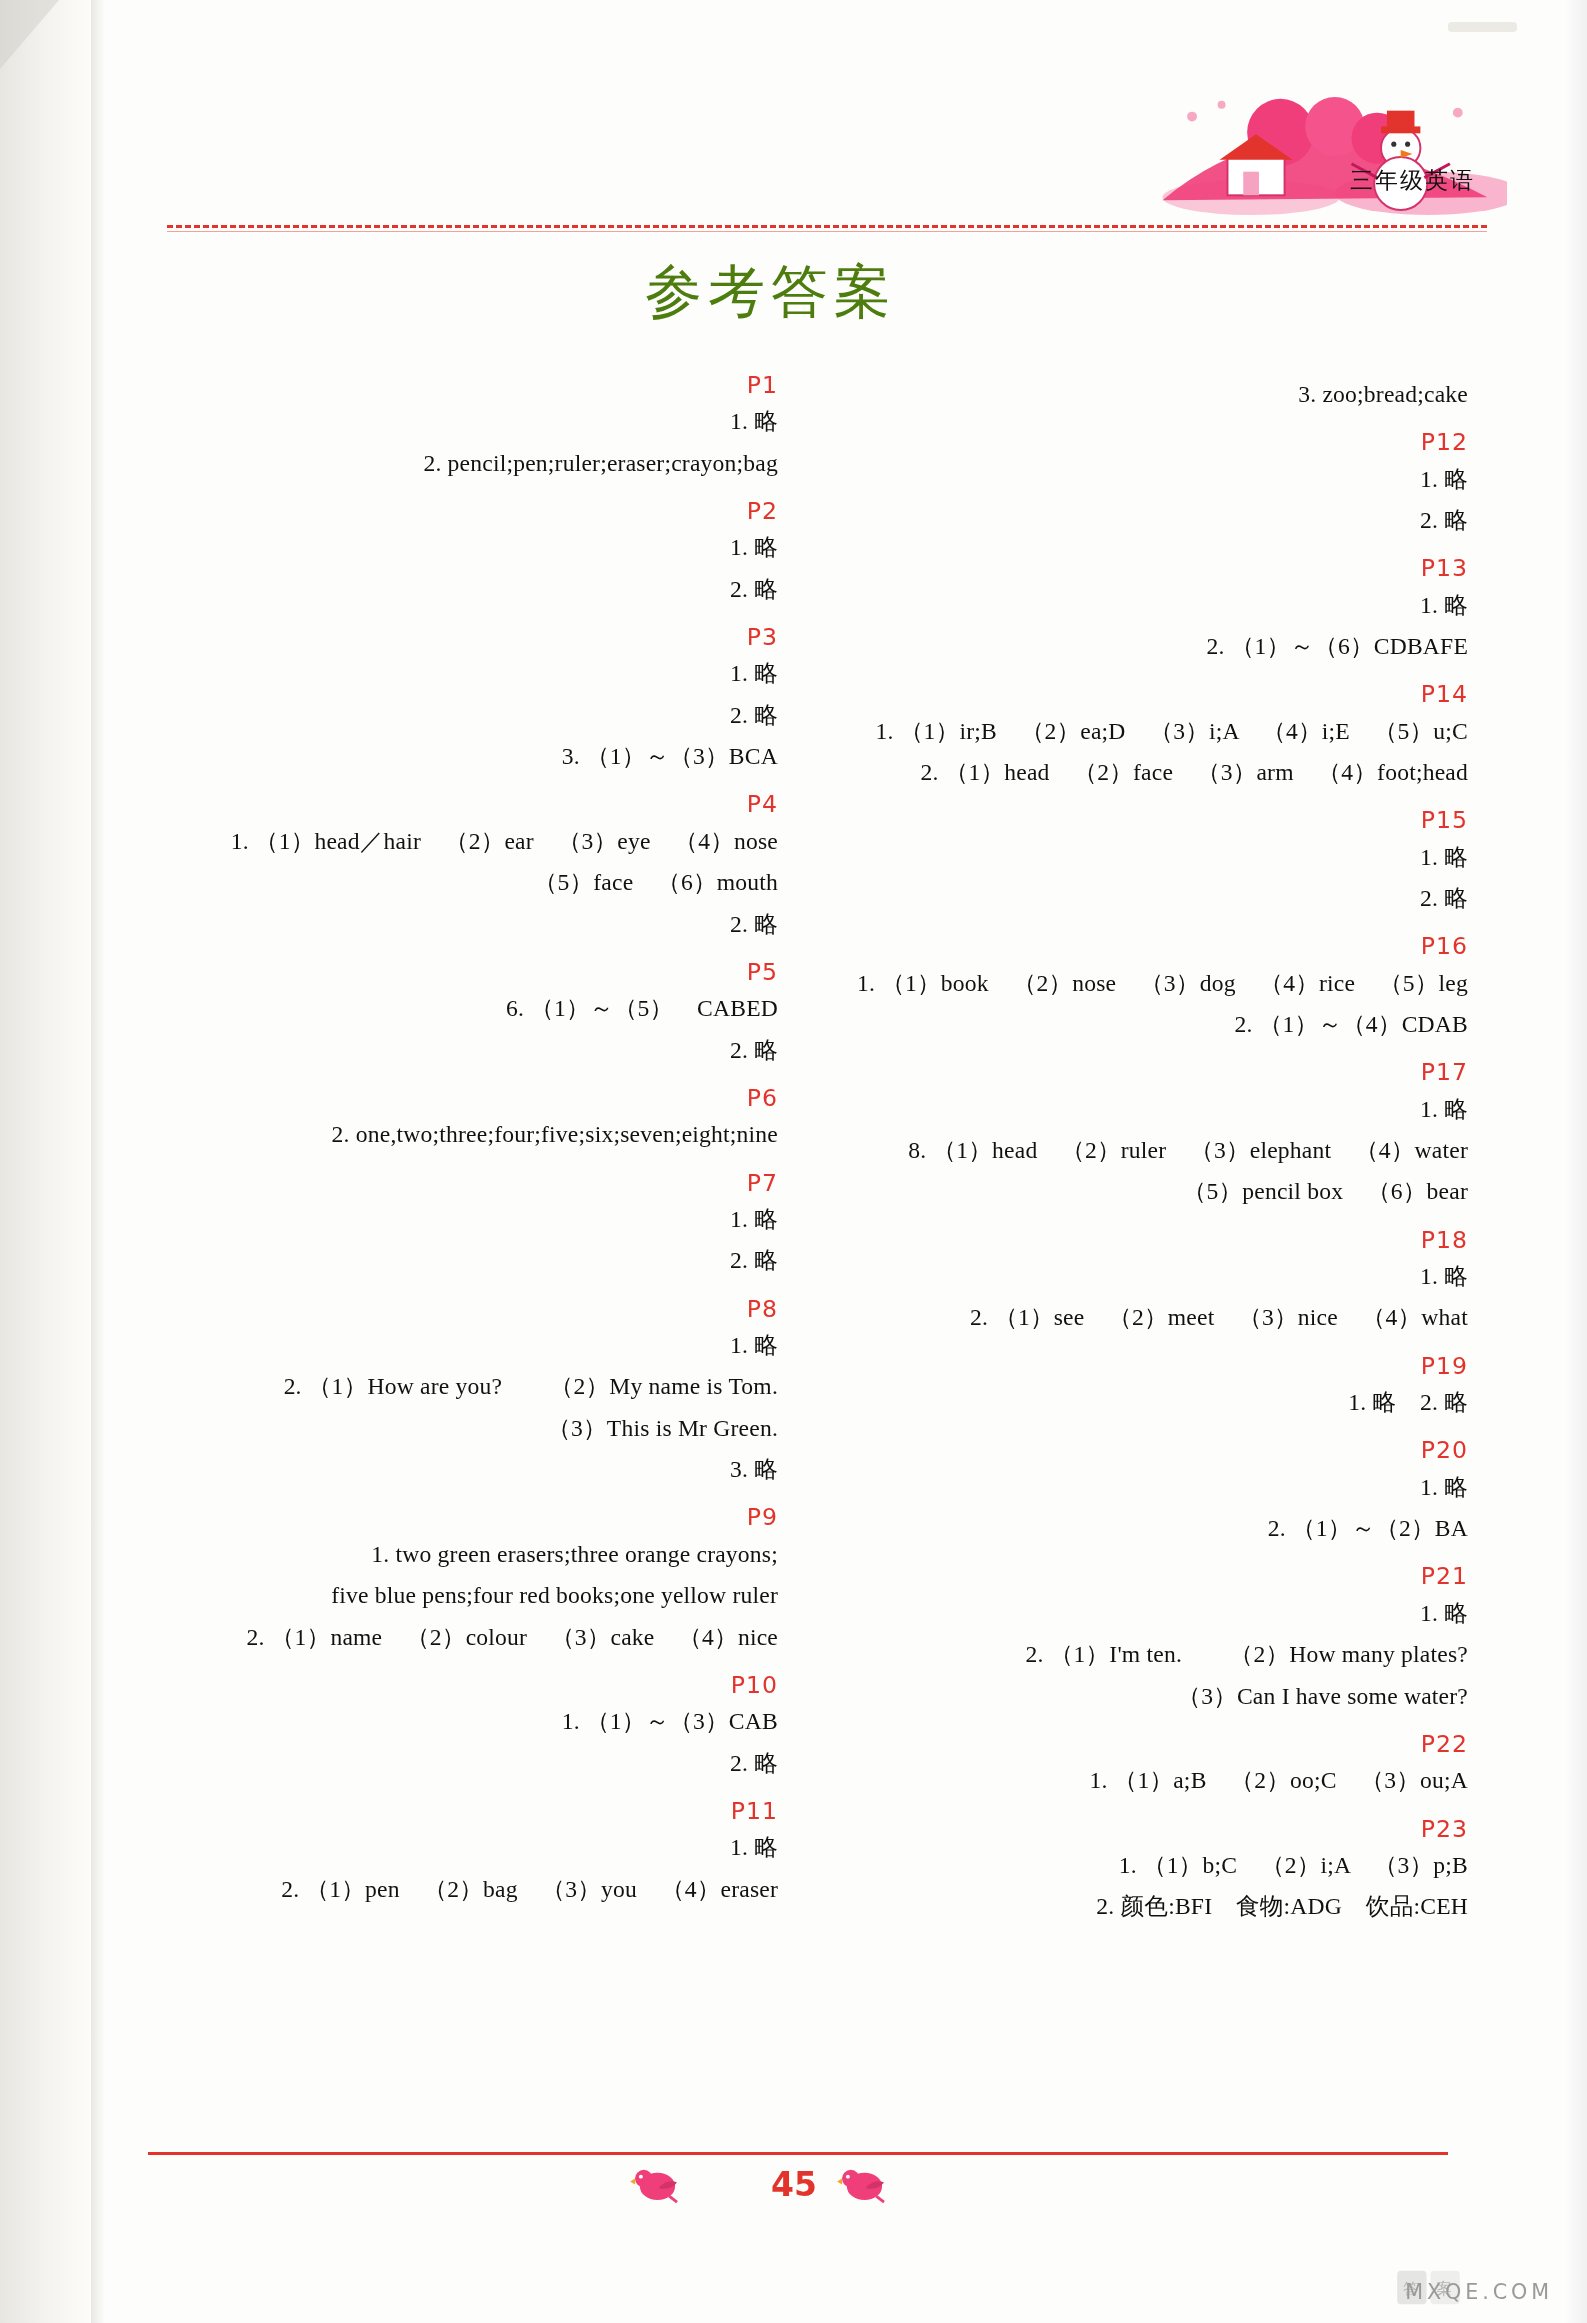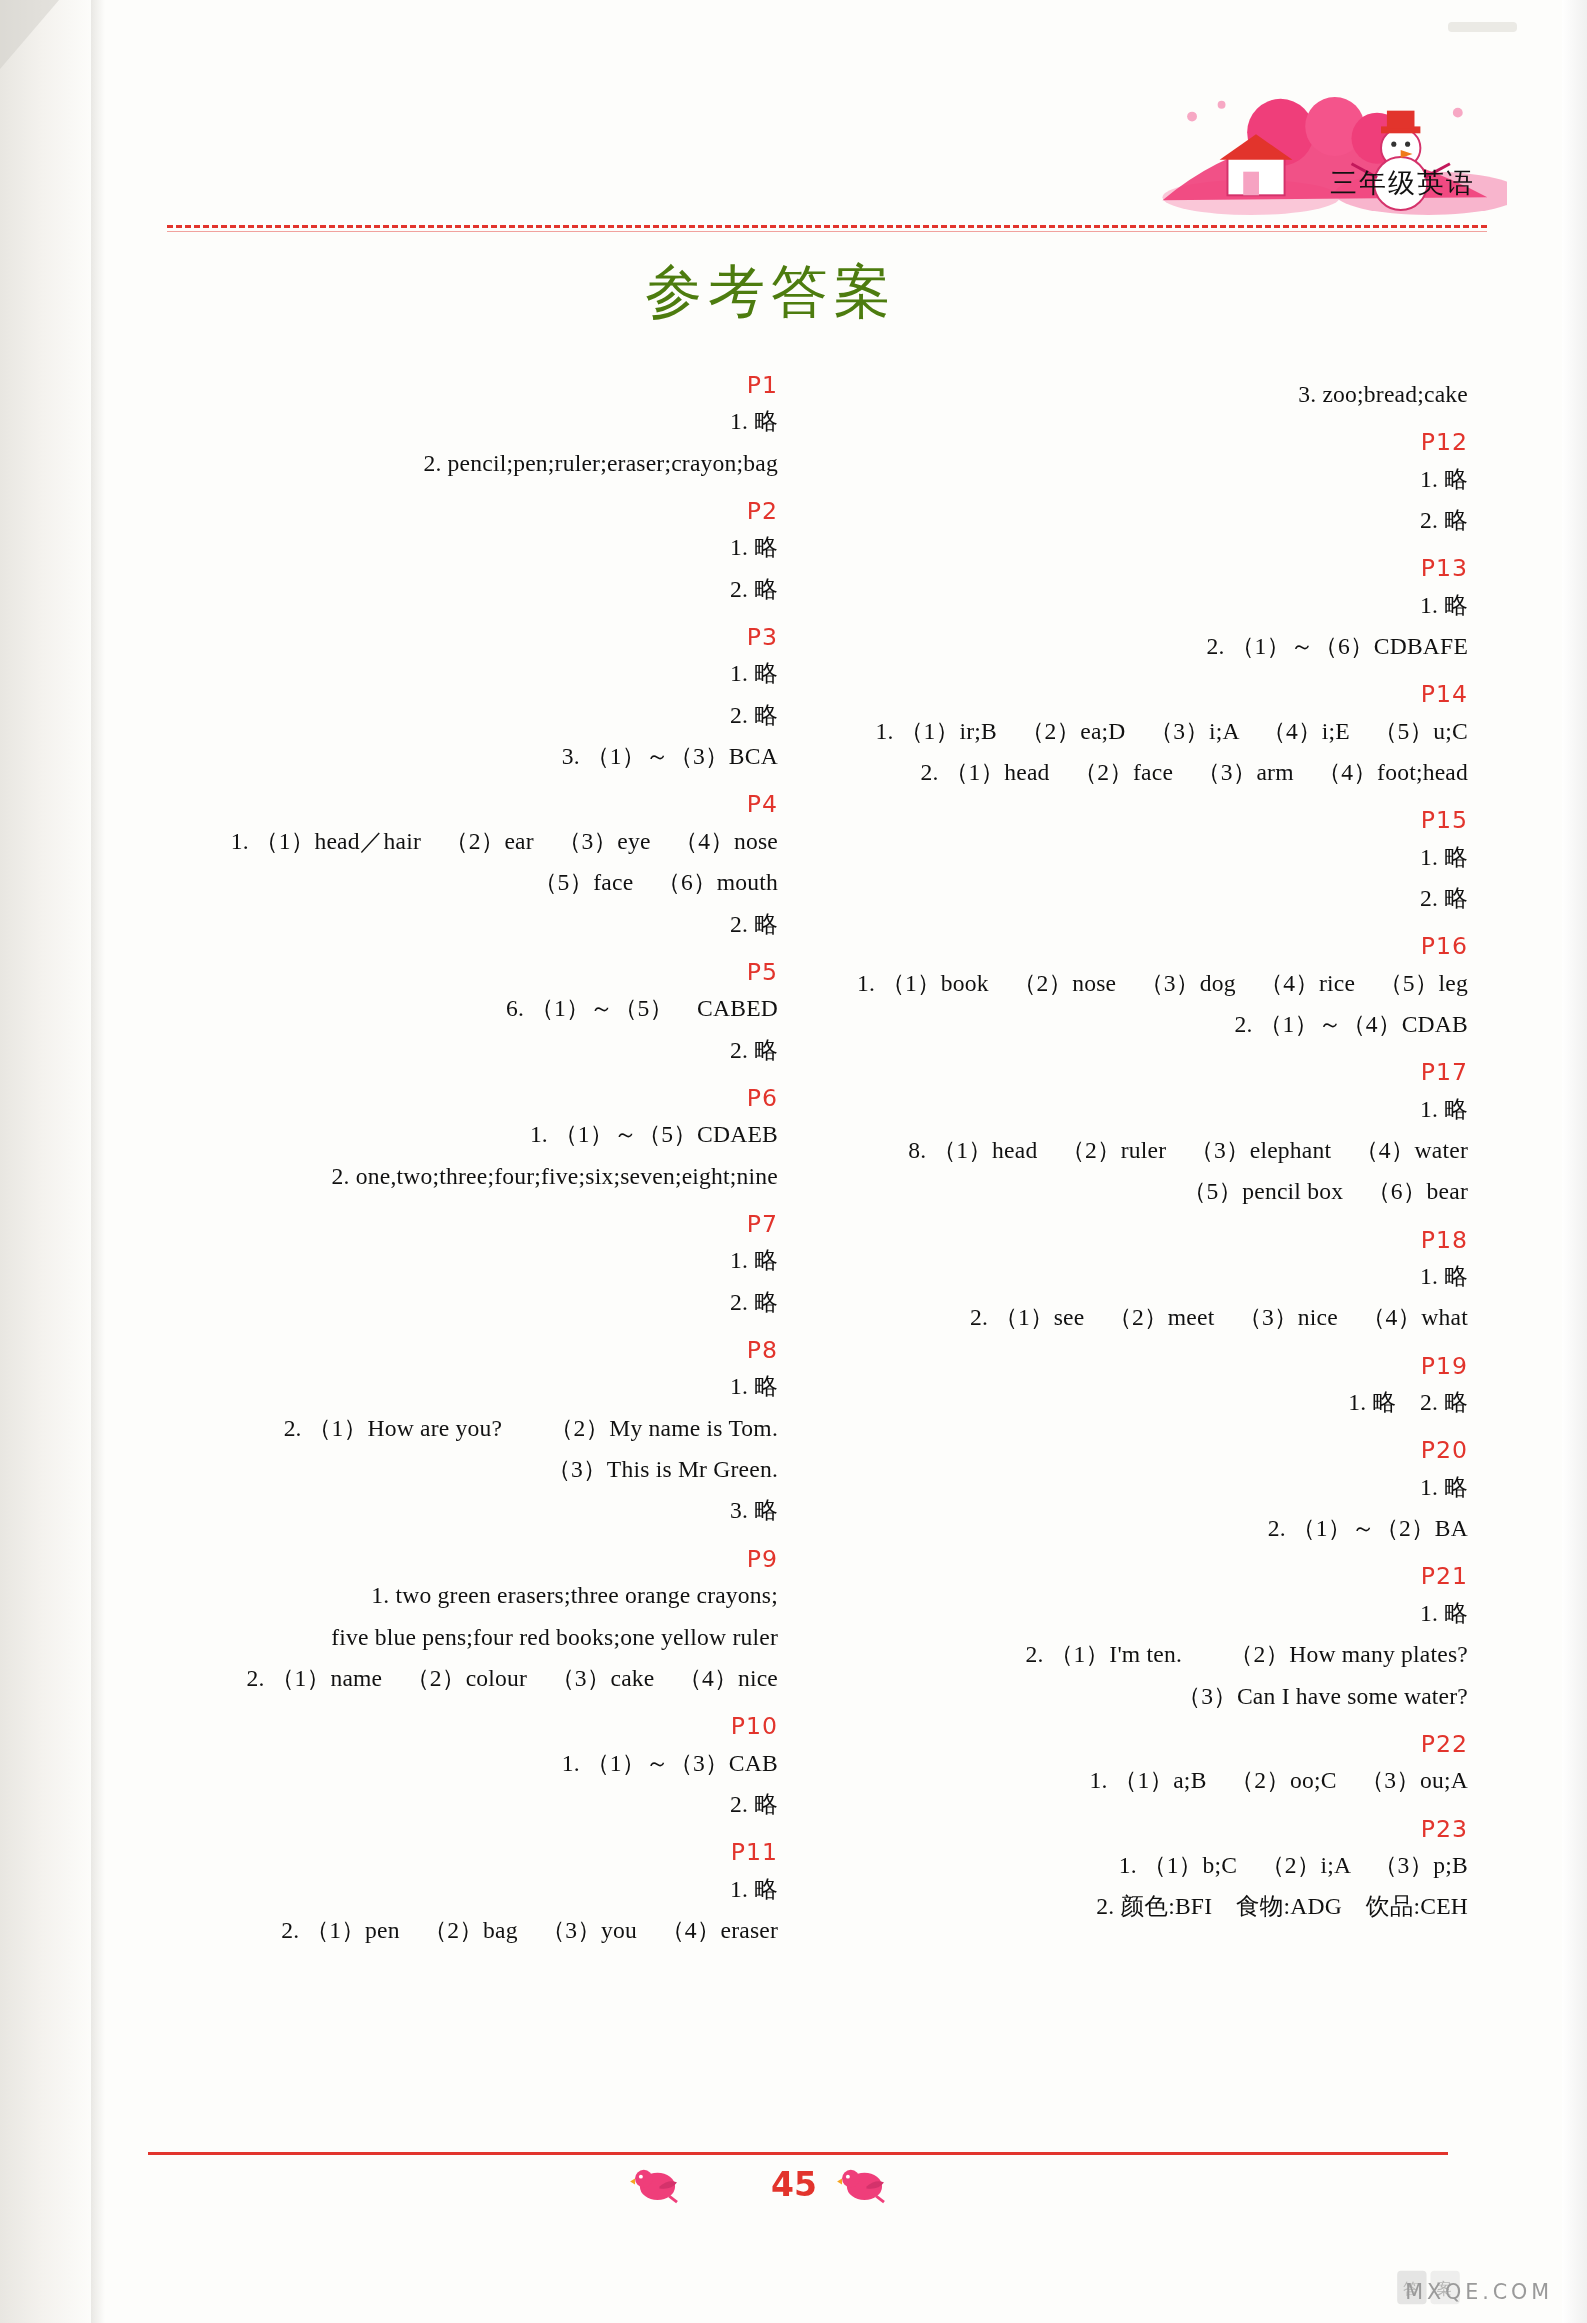--- a/index.html
+++ b/index.html
@@ -31,21 +31,21 @@
     background:#cfcdc8;
     clip-path:polygon(0 0,100% 0,0 100%);
     opacity:.5;
   }
   
   .header-band{
     position:absolute;left:1133px;top:87px;width:374px;height:130px;
   }
   .header-title{
     position:absolute;right:113px;top:165px;
-    font-size:27px;letter-spacing:2px;color:#111;
+    font-size:23px;letter-spacing:2px;color:#111;
     font-family:"DejaVu Sans", sans-serif;
   }
   .header-rule{
     position:absolute;left:167px;top:225px;width:1320px;height:0;
     border-top:3px dashed #e2342c;
   }
   .header-rule2{
     position:absolute;left:167px;top:231px;width:1320px;height:0;
     border-top:1px solid #e2342c;opacity:.45;
   }
@@ -172,21 +172,20 @@
       <div class="line">2. 略</div>
       <div class="line">3. （1）～（3）BCA</div>
       <div class="pnum">P4</div>
       <div class="line">1. （1）head／hair　（2）ear　（3）eye　（4）nose</div>
       <div class="line indent">（5）face　（6）mouth</div>
       <div class="line">2. 略</div>
       <div class="pnum">P5</div>
       <div class="line">6. （1）～（5）　CABED</div>
       <div class="line">2. 略</div>
       <div class="pnum">P6</div>
-      <div class="line">1. （1）～（5）CDAEB</div>
       <div class="line">2. one,two;three;four;five;six;seven;eight;nine</div>
       <div class="pnum">P7</div>
       <div class="line">1. 略</div>
       <div class="line">2. 略</div>
       <div class="pnum">P8</div>
       <div class="line">1. 略</div>
       <div class="line">2. （1）How are you?　　（2）My name is Tom.</div>
       <div class="line indent">（3）This is Mr Green.</div>
       <div class="line">3. 略</div>
       <div class="pnum">P9</div>

